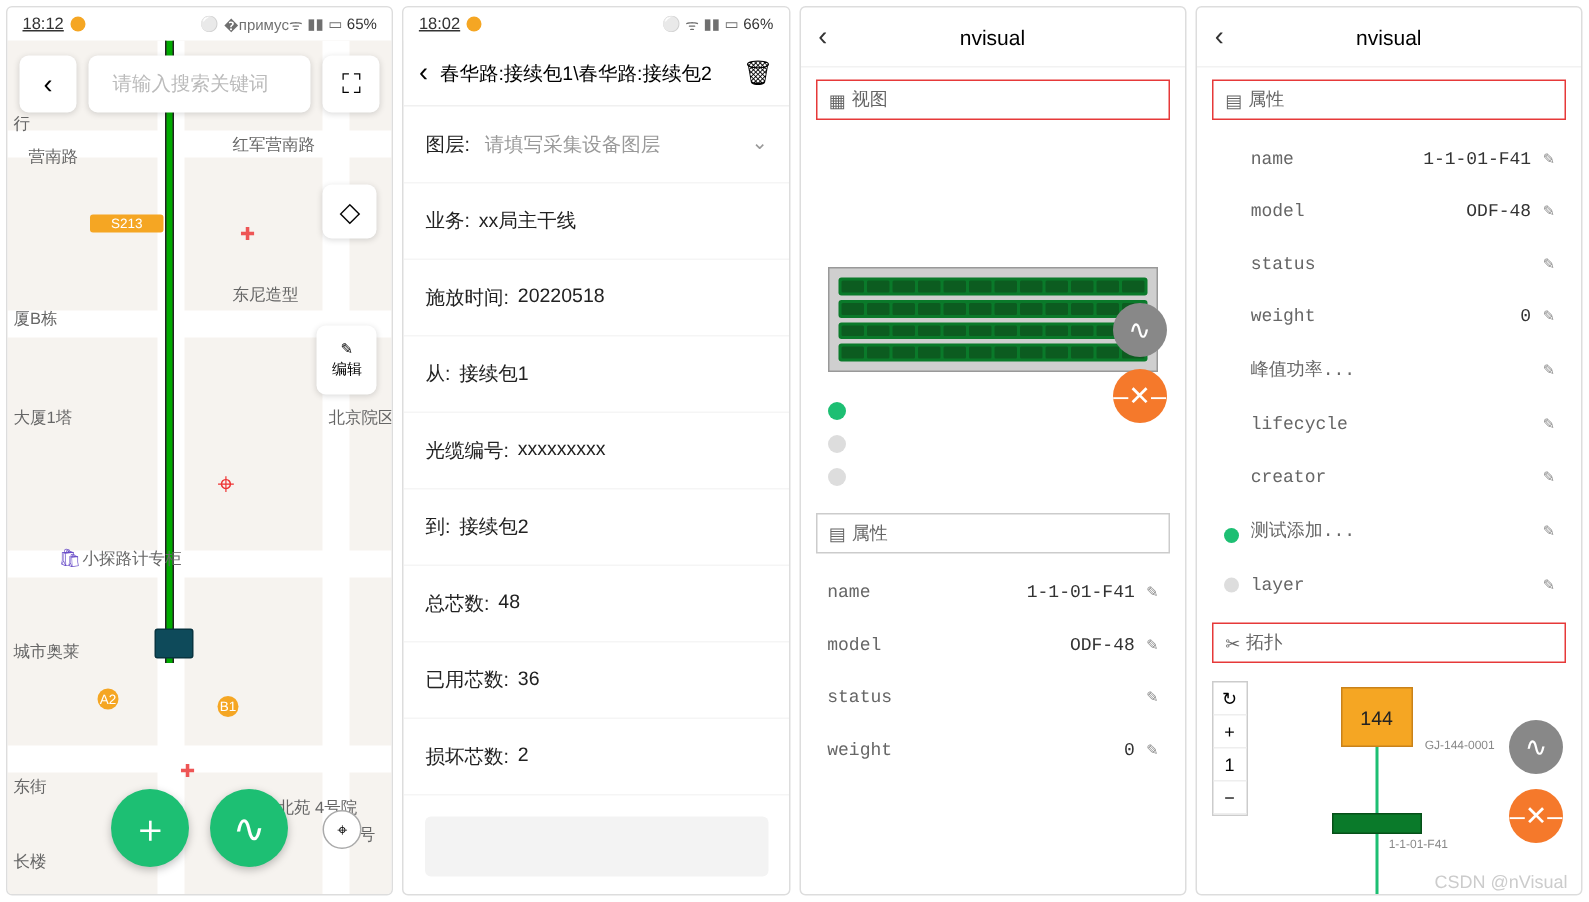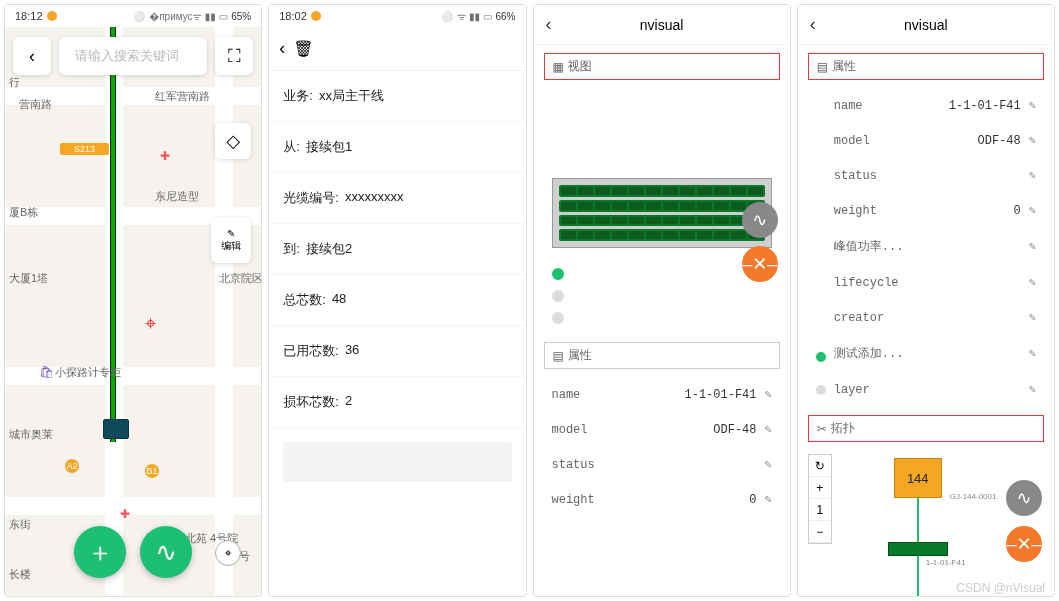--- a/index.html
+++ b/index.html
@@ -26,21 +26,21 @@
     .status-bar {
       height: 22px;
       display: flex;
       align-items: center;
       justify-content: space-between;
       padding: 0 10px;
       font-size: 11px;
       color: #333;
       background: #fff;
     }
-    .sb-left { display: flex; gap: 4px; align-items: center; }
+    .sb-left { display: flex; gap: 4px; align-items: center; text-decoration: underline; }
     .sb-right { display: flex; gap: 3px; align-items: center; font-size: 10px; }
     .sb-icon { font-size: 10px; opacity: .7; }
     .weibo-dot { width: 10px; height: 10px; border-radius: 50%; background: #f5a623; display:inline-block; }
 
     
     .map-bg {
       flex: 1;
       position: relative;
       background: #f6f3ef;
       overflow: hidden;
@@ -320,26 +320,36 @@
     <div class="sb-right">
       <span class="sb-icon">⚪</span>
       <span class="sb-icon">ᯤ</span>
       <span class="sb-icon">▮▮</span>
       <span class="sb-icon">▭</span>
       <span>66%</span>
     </div>
   </div>
   <div class="form-header">
     <span style="font-size:18px">‹</span>
+    <span class="title">春华路:接续包1\春华路:接续包2</span>
     <span>🗑</span>
   </div>
   <div class="form-body">
+    <div class="field sel">
+      <span class="lab">图层:</span>
+      <span class="val">请填写采集设备图层</span>
+      <span class="chev">⌄</span>
+    </div>
     <div class="field">
       <span class="lab">业务:</span>
       <span class="val">xx局主干线</span>
+    </div>
+    <div class="field">
+      <span class="lab">施放时间:</span>
+      <span class="val">20220518</span>
     </div>
     <div class="field">
       <span class="lab">从:</span>
       <span class="val">接续包1</span>
     </div>
     <div class="field">
       <span class="lab">光缆编号:</span>
       <span class="val">xxxxxxxxx</span>
     </div>
     <div class="field">

